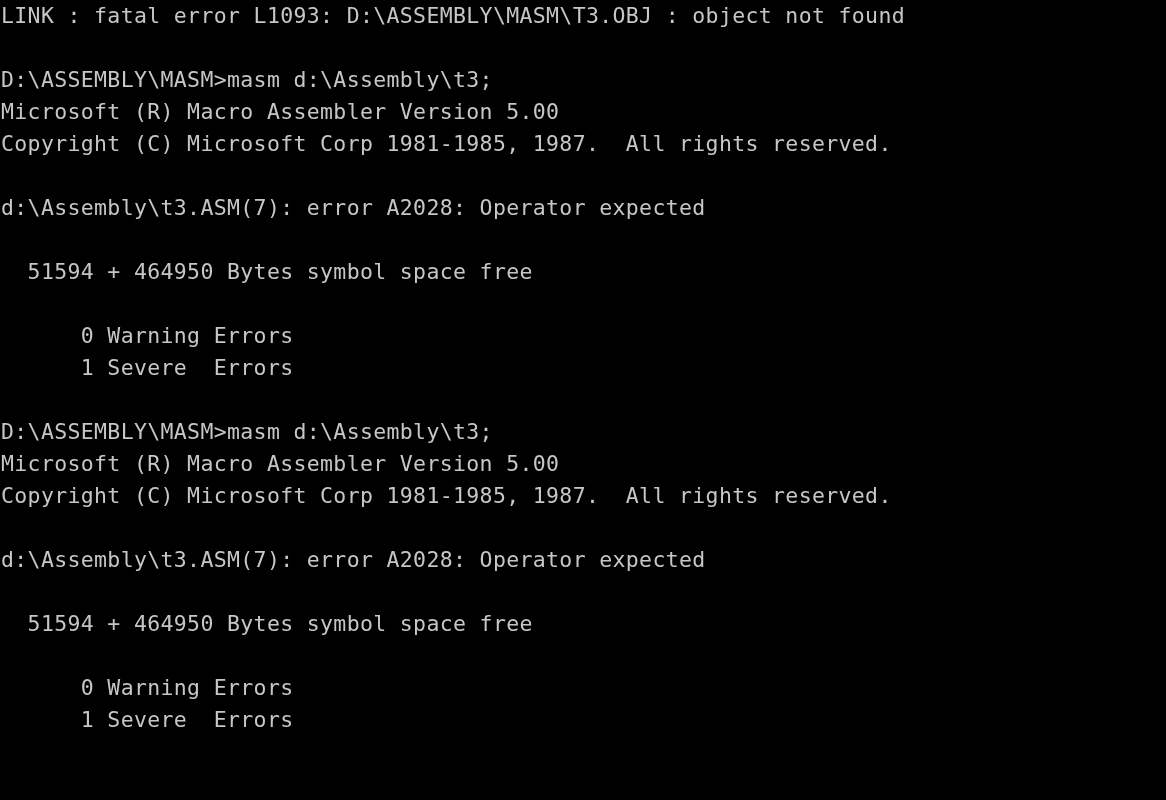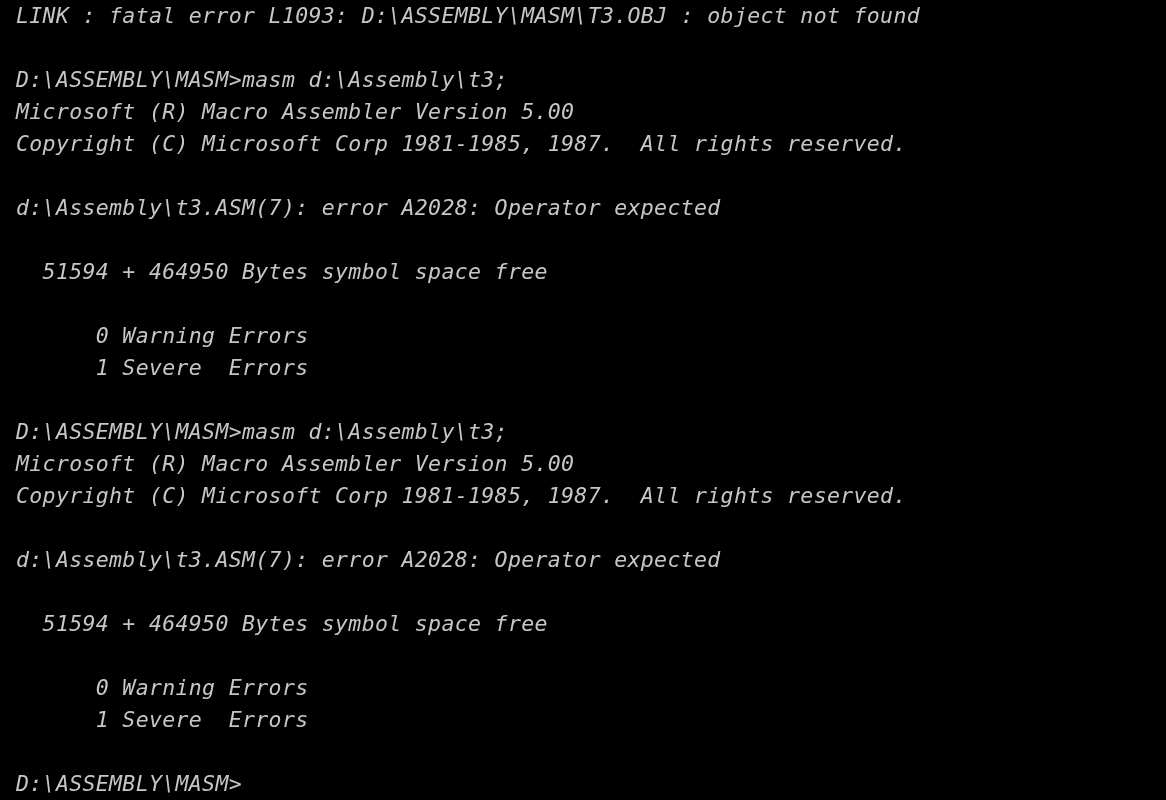--- a/index.html
+++ b/index.html
@@ -32,23 +32,22 @@
   .console-line {
     display: block;
     font-family: "DejaVu Sans Mono", "Liberation Mono", monospace;
     font-size: 21.5px;
     line-height: 32px;
     height: 32px;
     letter-spacing: 0.35px;
     color: #c6c6c6;
     white-space: pre;
     margin: 0;
-    padding: 0 0 0 16px;
+    padding: 0 0 0 1px;
     font-weight: 400;
-    font-style: italic;
     -webkit-font-smoothing: none;
   }
   .console-line.blank {
     color: transparent;
   }
 </style>
 </head>
 <body style="background: rgb(0, 0, 0);">
 
 <div id="console-screen" style="background: rgb(0, 0, 0);">
@@ -70,15 +69,14 @@
       <div class="console-line">Microsoft (R) Macro Assembler Version 5.00</div>
       <div class="console-line">Copyright (C) Microsoft Corp 1981-1985, 1987.  All rights reserved.</div>
       <div class="console-line blank"> </div>
       <div class="console-line">d:\Assembly\t3.ASM(7): error A2028: Operator expected</div>
       <div class="console-line blank"> </div>
       <div class="console-line">  51594 + 464950 Bytes symbol space free</div>
       <div class="console-line blank"> </div>
       <div class="console-line">      0 Warning Errors</div>
       <div class="console-line">      1 Severe  Errors</div>
       <div class="console-line blank"> </div>
-      <div class="console-line">D:\ASSEMBLY\MASM&gt;</div>
     </div>
 </div>
 
 </body></html>

